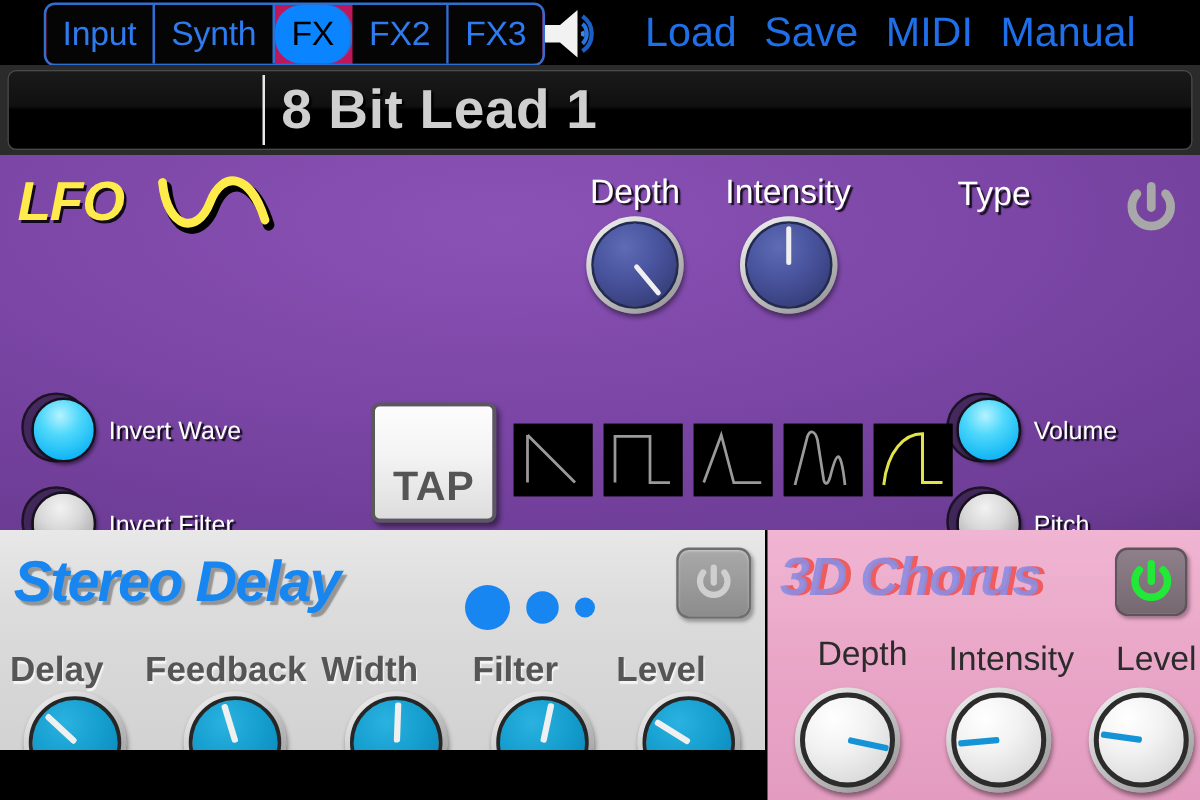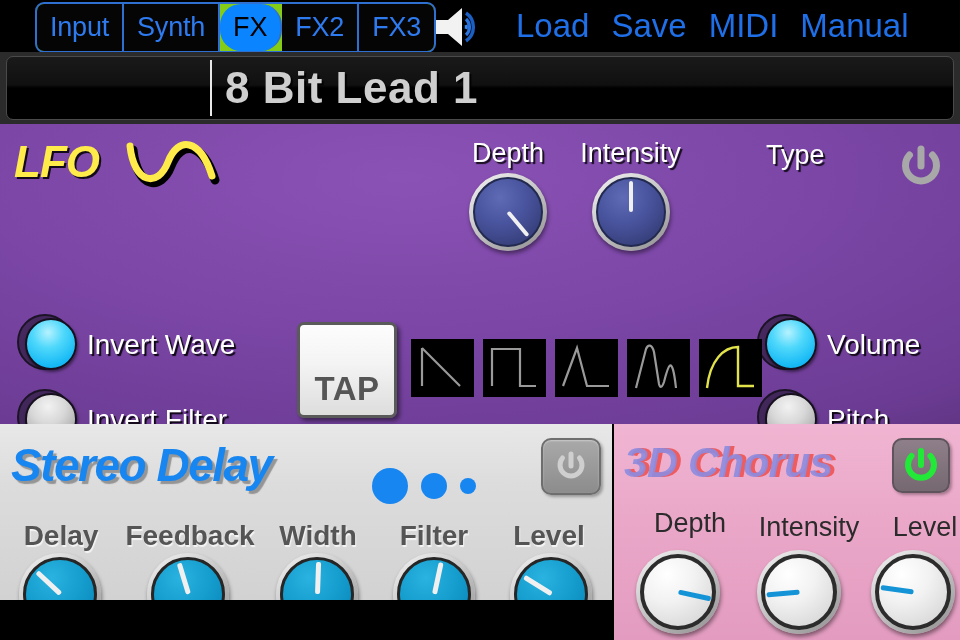--- a/index.html
+++ b/index.html
@@ -25,21 +25,21 @@
     width: 960px; height: 52px;
     background: #000;
   }
   .tabs {
     position: absolute; left: 35px; top: 2px;
     height: 47px;
     display: flex;
     border: 2px solid #2f6fd0;
     border-radius: 9px;
     overflow: hidden;
-    background: #84cc16;
+    background: #be185d;
   }
   .tab {
     display: flex; align-items: center; justify-content: center;
     color: #2e7bf0;
     font-size: 27px;
     padding: 0 13px;
     border-right: 2px solid #2f6fd0;
     background: #050505;
     letter-spacing: -0.2px;
   }
@@ -145,21 +145,21 @@
     box-sizing: border-box;
     box-shadow: 1px 2px 3px rgba(0,0,0,0.5);
   }
   .led-on .led-face {
     background: radial-gradient(circle at 44% 26%, #b5f2ff 0%, #4fd8fb 35%, #16b9f5 75%, #0aa4e6 100%);
   }
   .led-off .led-face {
     background: radial-gradient(circle at 44% 24%, #f2f2f2 0%, #d8d8d8 38%, #aaaaaa 78%, #9a9a9a 100%);
   }
   .led-label {
-    font-size: 28px;
+    font-size: 20px;
     color: #fff;
     font-weight: 500;
     text-shadow: 2px 2px 1px rgba(0,0,0,0.9);
     white-space: nowrap;
   }
 
   
   .knob-group { position: absolute; text-align: center; }
   .knob-cap {
     font-size: 27px;
@@ -274,21 +274,21 @@
     box-shadow: inset 0 1px 2px rgba(255,255,255,0.4), 2px 2px 3px rgba(0,0,0,0.3);
     display: flex; align-items: center; justify-content: center;
   }
   .delay-label {
     position: absolute;
     font-size: 28px;
     font-weight: bold;
     color: #555;
     text-shadow: 1px 2px 1px rgba(255,255,255,0.75);
     white-space: nowrap;
-    text-align: center;
+    text-align: left;
   }
 
   
   .chorus {
     position: absolute; left: 614px; top: 424px;
     width: 346px; height: 216px;
     background: linear-gradient(to bottom, #f0b5d2 0%, #eaa7c8 45%, #e39cc0 100%);
     overflow: hidden;
   }
   .chorus-title {

